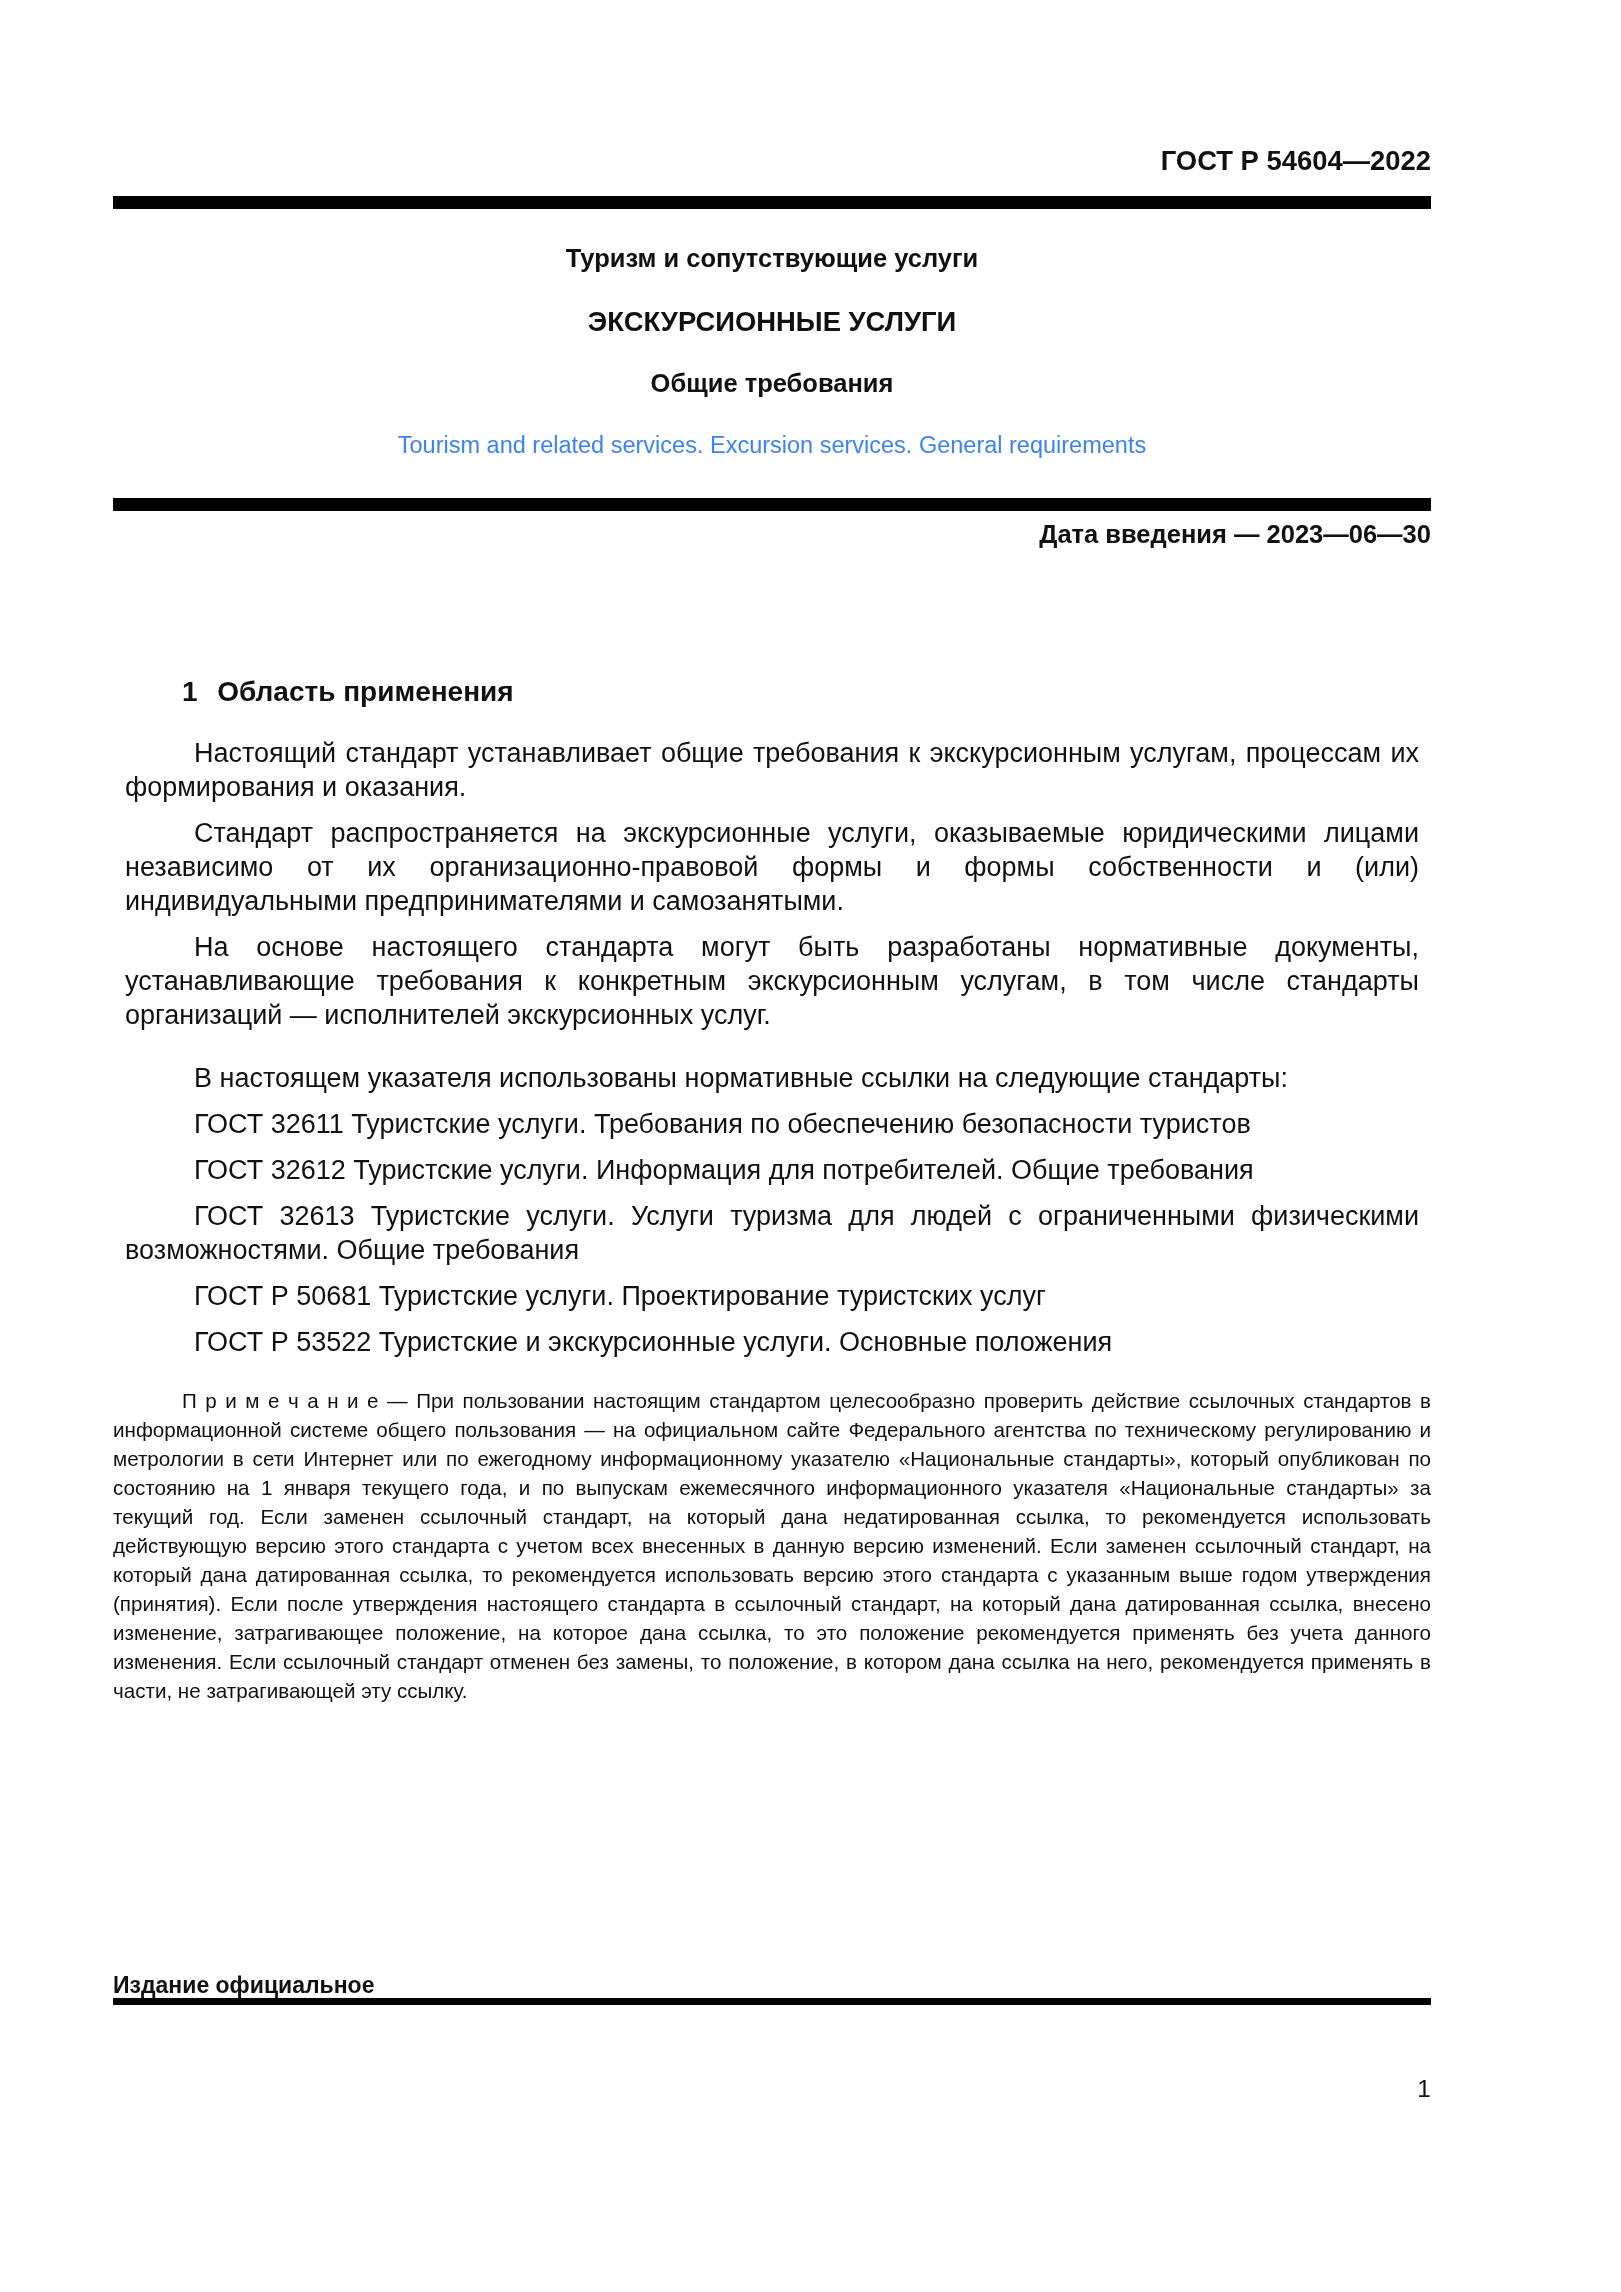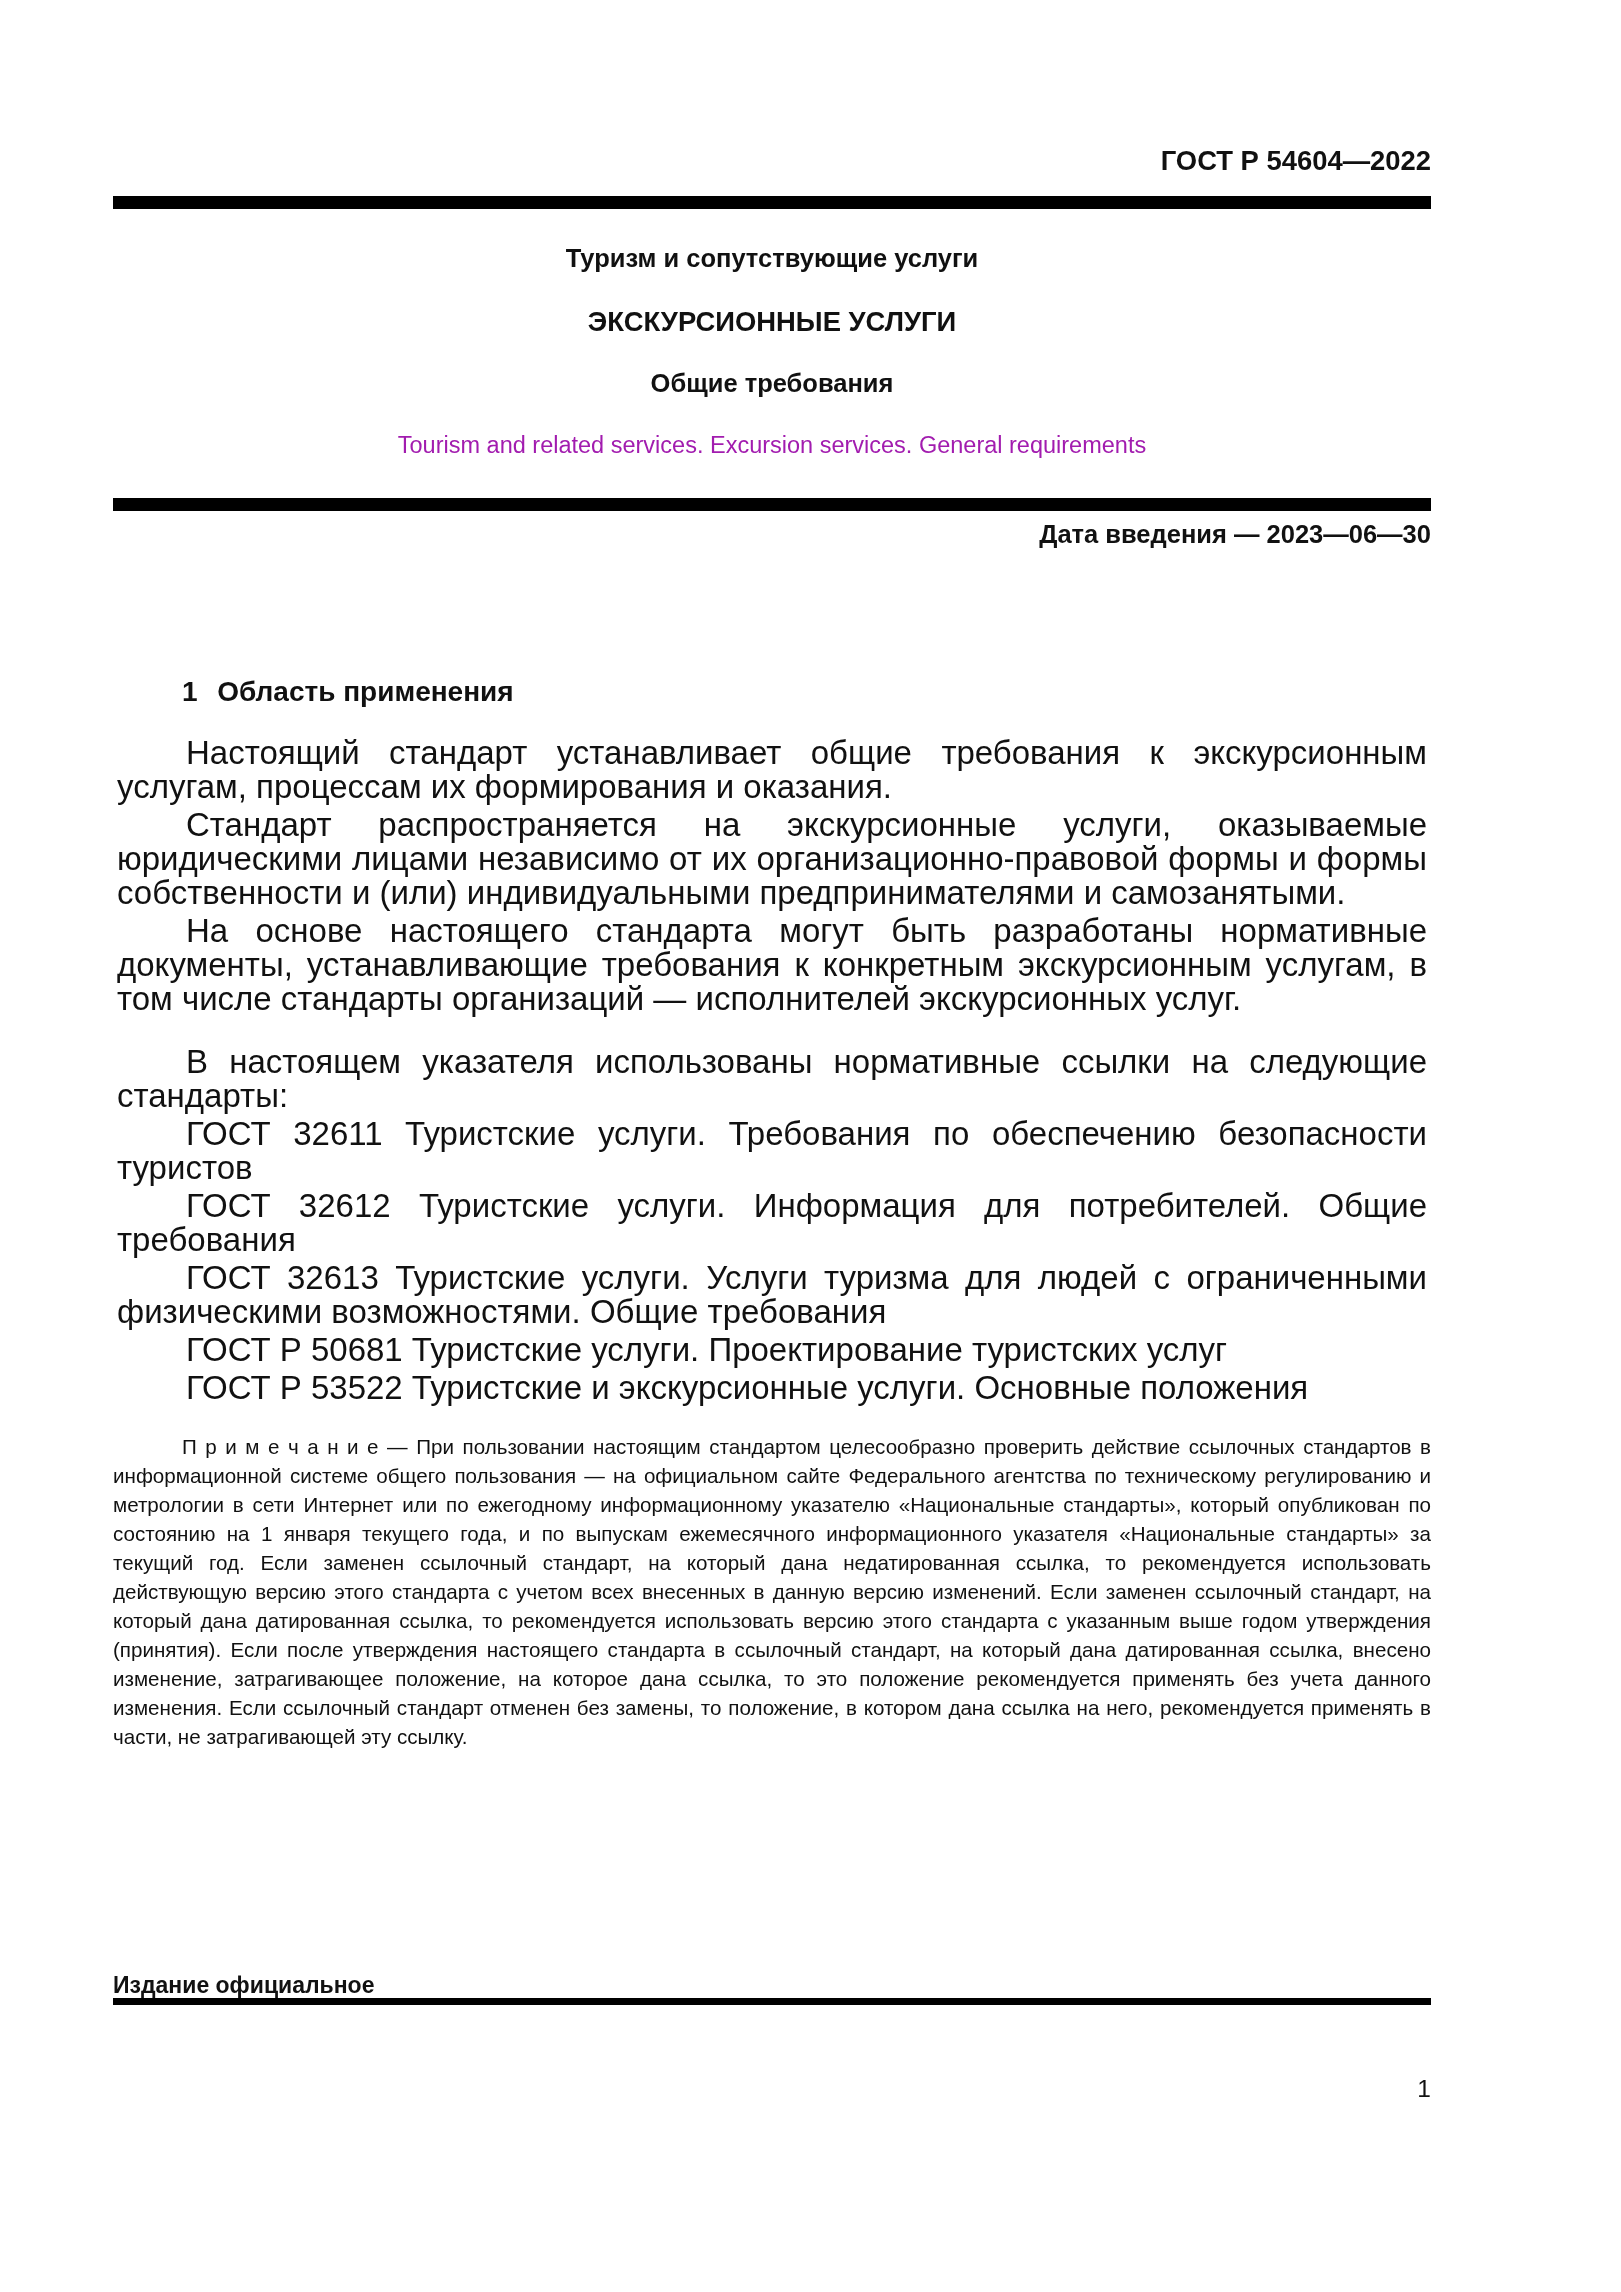--- a/index.html
+++ b/index.html
@@ -41,41 +41,41 @@
   .rule-thick {
     height: 12.7px;
     background: #000000;
   }
   .rule-top { margin-top: 21.6px; }
   .rule-title { margin-top: 39px; }
   .title-block { text-align: center; }
   .t-subject { margin-top: 35px; font-weight: bold; font-size: 25.5px; line-height: 29px; }
   .t-main    { margin-top: 33px; font-weight: bold; font-size: 27.4px; line-height: 31px; }
   .t-sub     { margin-top: 32px; font-weight: bold; font-size: 25.5px; line-height: 29px; }
-  .t-en      { margin-top: 34px; font-size: 23.5px; line-height: 27.4px; color: #a21caf; }
+  .t-en      { margin-top: 34px; font-size: 23.5px; line-height: 27.4px; color: #3b82f6; }
   .date {
     margin-top: 9px;
     text-align: right;
     font-weight: bold;
     font-size: 25.5px;
     line-height: 29px;
   }
   .sec {
     margin: 0;
     padding-left: 69px;
     font-weight: bold;
     font-size: 28px;
     line-height: 31px;
   }
   .sec1 { margin-top: 127px; }
   .sec2 { margin-top: 45px; }
   .sec-num { margin-right: 19.6px; }
   .body {
-    margin: 4px;
-    font-size: 33px;
+    margin: 12px;
+    font-size: 27px;
     line-height: 34px;
     text-align: justify;
     text-indent: 69px;
   }
   .after-h { margin-top: 29px; }
   .note {
     margin: 27.4px 0 0 0;
     font-size: 20.6px;
     line-height: 29px;
     text-align: justify;

